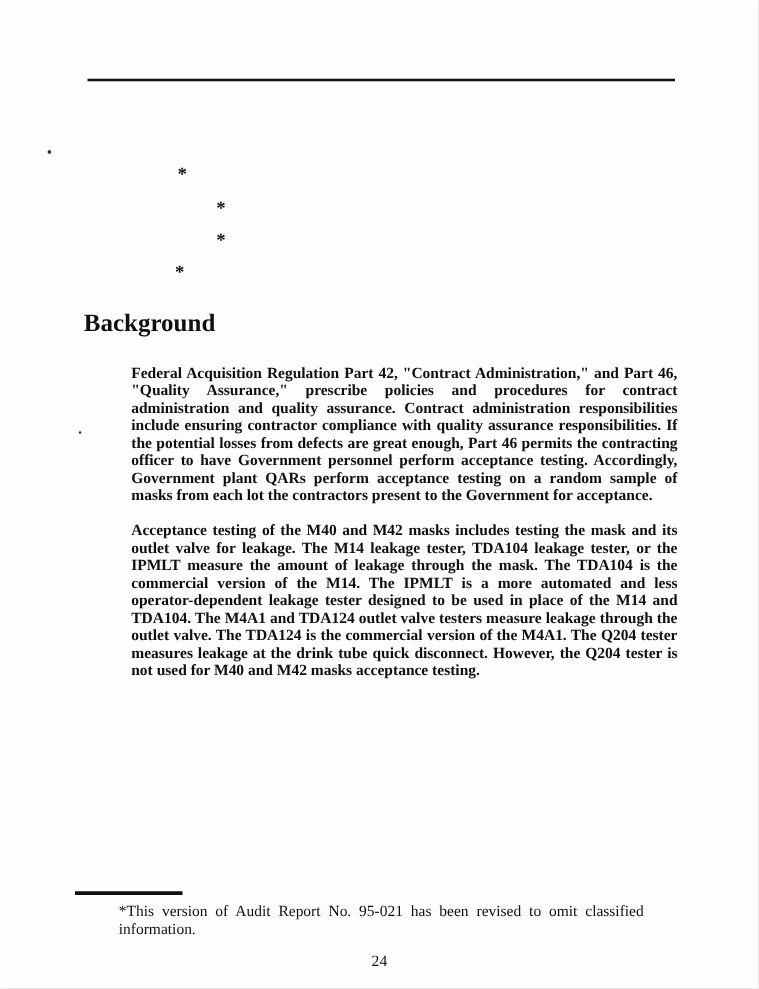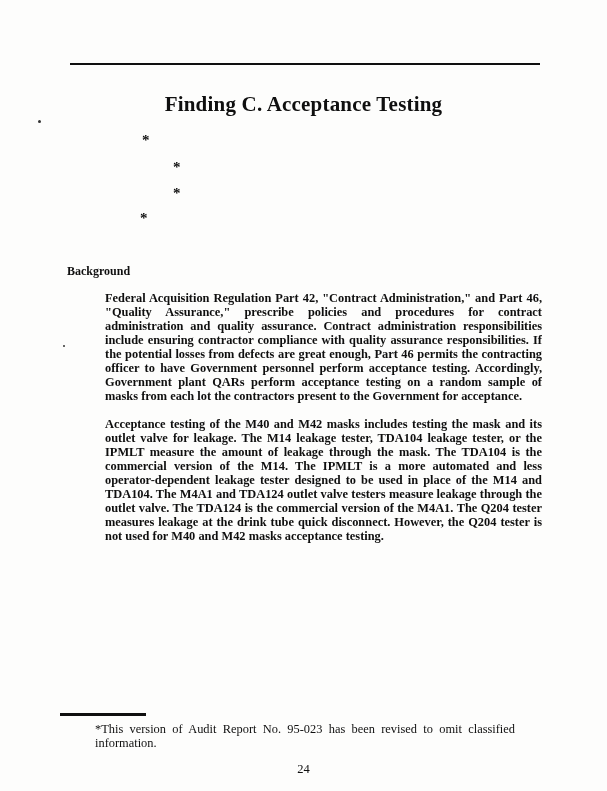--- a/index.html
+++ b/index.html
@@ -43,23 +43,22 @@
     line-height: 1;
   }
   .mark-1 { left: 142px; top: 133px; }
   .mark-2 { left: 173px; top: 160px; }
   .mark-3 { left: 173px; top: 186px; }
   .mark-4 { left: 140px; top: 211px; }
   .section-heading {
     position: absolute;
     left: 67px;
     top: 248px;
-    font-size: 12px;
+    font-size: 20px;
     font-weight: bold;
-    margin-top: 16px;
   }
   .body-block {
     position: absolute;
     left: 105px;
     top: 291px;
     width: 437px;
     font-weight: bold;
   }
   .body-block p {
     margin: 0 0 14px 0;
@@ -102,36 +101,35 @@
   .speck-1 { left: 38px; top: 120px; }
   .speck-2 { left: 63px; top: 345px; width: 2px; height: 2px; }
 </style>
 </head>
 <body>
 
 <div class="page">
 
   <div class="top-rule"></div>
 
-  <div class="doc-title">Finding C.  Acceptance Testing</div>
 
   <span class="redaction-mark mark-1">*</span>
   <span class="redaction-mark mark-2">*</span>
   <span class="redaction-mark mark-3">*</span>
   <span class="redaction-mark mark-4">*</span>
 
   <div class="section-heading">Background</div>
 
   <div class="body-block">
     <p>Federal Acquisition Regulation Part 42, "Contract Administration," and Part 46, "Quality Assurance," prescribe policies and procedures for contract administration and quality assurance.  Contract administration responsibilities include ensuring contractor compliance with quality assurance responsibilities.  If the potential losses from defects are great enough, Part 46 permits the contracting officer to have Government personnel perform acceptance testing.  Accordingly, Government plant QARs perform acceptance testing on a random sample of masks from each lot the contractors present to the Government for acceptance.</p>
     <p>Acceptance testing of the M40 and M42 masks includes testing the mask and its outlet valve for leakage.  The M14 leakage tester, TDA104 leakage tester, or the IPMLT measure the amount of leakage through the mask.  The TDA104 is the commercial version of the M14.  The IPMLT is a more automated and less operator-dependent leakage tester designed to be used in place of the M14 and TDA104.  The M4A1 and TDA124 outlet valve testers measure leakage through the outlet valve.  The TDA124 is the commercial version of the M4A1.  The Q204 tester measures leakage at the drink tube quick disconnect.  However, the Q204 tester is not used for M40 and M42 masks acceptance testing.</p>
   </div>
 
   <div class="footnote-rule"></div>
 
-  <div class="footnote">*This version of Audit Report No. 95-023 has been revised to omit classified information.</div>
+  <div class="footnote">*This version of Audit Report No. 95-021 has been revised to omit classified information.</div>
 
   <div class="page-number">24</div>
 
   <span class="scan-speck speck-1"></span>
   <span class="scan-speck speck-2"></span>
 
 </div>
 
 </body></html>

